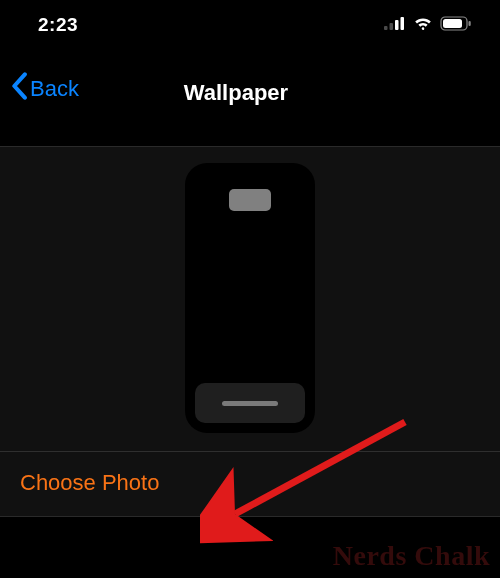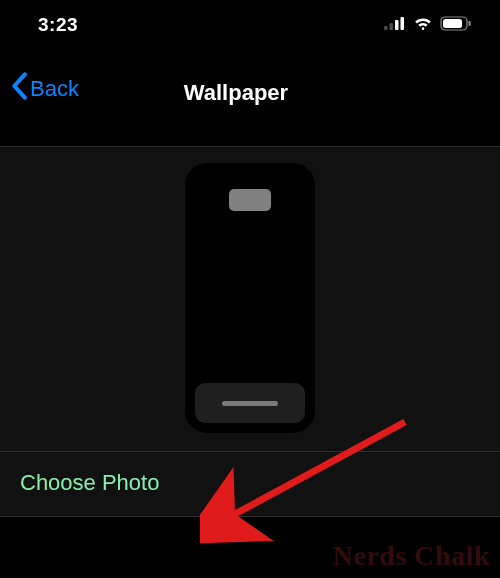--- a/index.html
+++ b/index.html
@@ -11,29 +11,29 @@
   .back-btn { position: absolute; left: 10px; display: flex; align-items: center; color: #0a84ff; font-size: 22px; font-weight: 400; }
   .back-btn svg { margin-right: 2px; }
   .nav-title { width: 100%; text-align: center; font-size: 22px; font-weight: 700; color: #fff; margin-left: -14px; }
   .section { background: #111; margin-top: 40px; border-top: 0.5px solid #2a2a2a; border-bottom: 0.5px solid #2a2a2a; }
   .preview-row { display: flex; justify-content: center; padding: 16px 0 18px 0; border-bottom: 0.5px solid #2f2f2f; }
   .phone-mock { width: 130px; height: 270px; background: #000; border-radius: 22px; position: relative; display: flex; flex-direction: column; align-items: center; justify-content: space-between; padding: 26px 10px 10px 10px; }
   .notch { width: 42px; height: 22px; background: #808080; border-radius: 5px; }
   .home-bar-area { width: 100%; height: 40px; background: #1f1f1f; border-radius: 10px; display: flex; align-items: center; justify-content: center; }
   .home-indicator { width: 56px; height: 5px; background: #7a7a7a; border-radius: 3px; }
   .choose-row { padding: 18px 20px 20px 20px; }
-  .choose-link { color: #86efac; font-size: 22px; font-weight: 400; }
+  .choose-link { color: #f97316; font-size: 22px; font-weight: 400; }
   .watermark { position: absolute; right: 10px; bottom: 6px; font-family: Georgia, 'Times New Roman', serif; font-weight: 800; font-size: 28px; letter-spacing: 0.5px; color: #3a0d0d; opacity: 0.9; pointer-events: none; margin-left: 31px; }
   .arrow-overlay { position: absolute; left: 200px; top: 414px; pointer-events: none; }
 </style>
 </head>
 <body>
 
 <div class="status-bar">
-  <div class="status-time">3:23</div>
+  <div class="status-time">2:23</div>
   <div class="status-right">
     <span>
       <svg width="22" height="14" viewBox="0 0 22 14">
           <rect x="0" y="10" width="3.5" height="4" rx="1" fill="#4a4a4a"></rect>
           <rect x="5.5" y="7" width="3.5" height="7" rx="1" fill="#4a4a4a"></rect>
           <rect x="11" y="4" width="3.5" height="10" rx="1" fill="#fff"></rect>
           <rect x="16.5" y="1" width="3.5" height="13" rx="1" fill="#fff"></rect>
         </svg>
     </span>
     <span>

